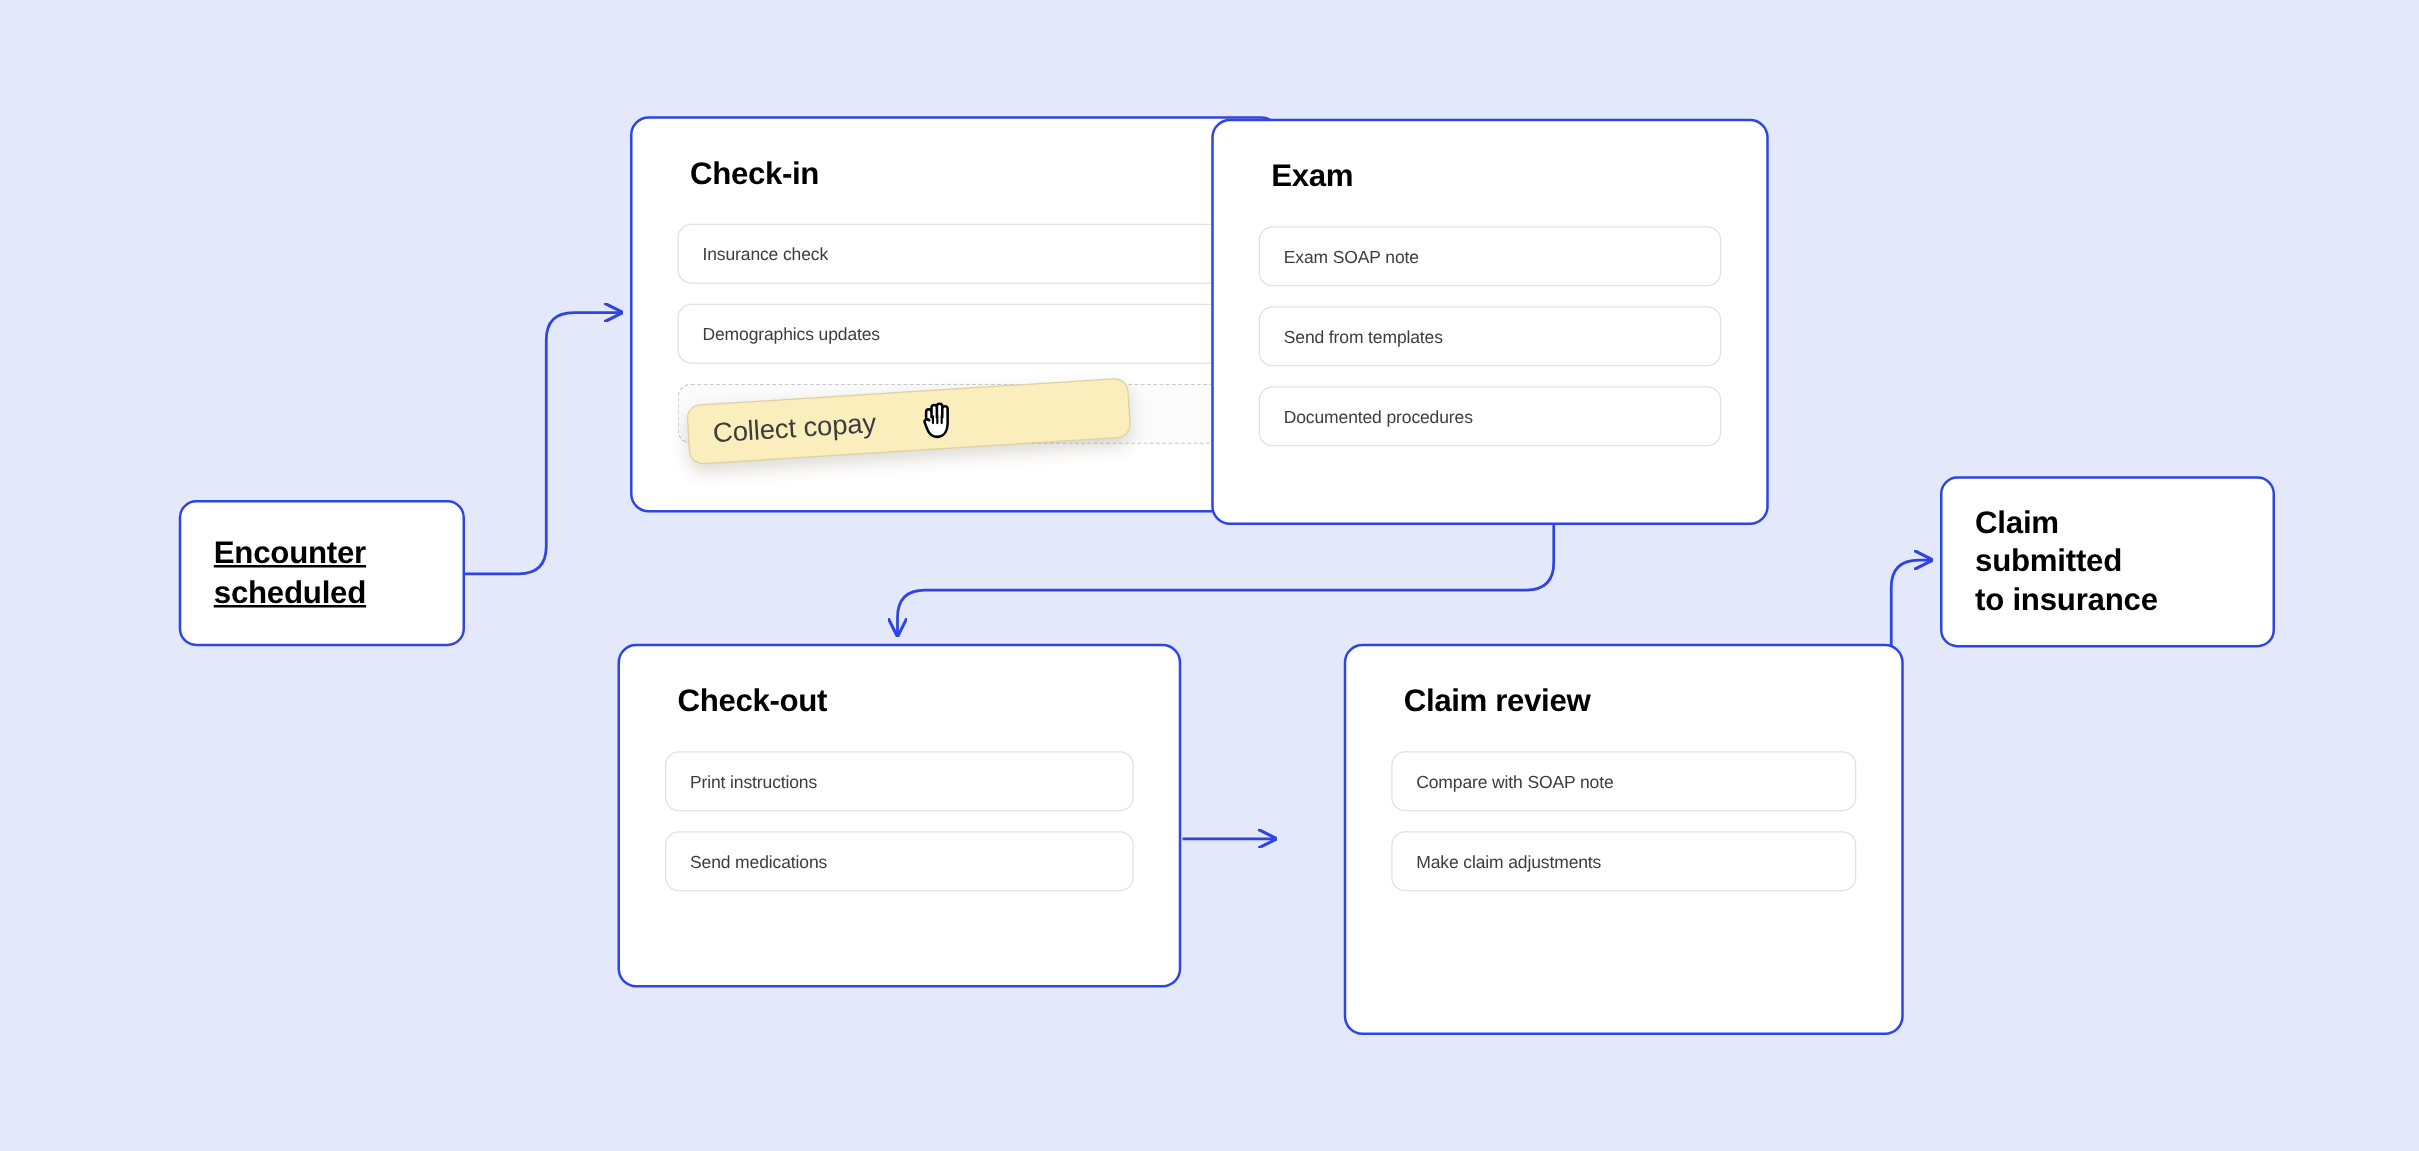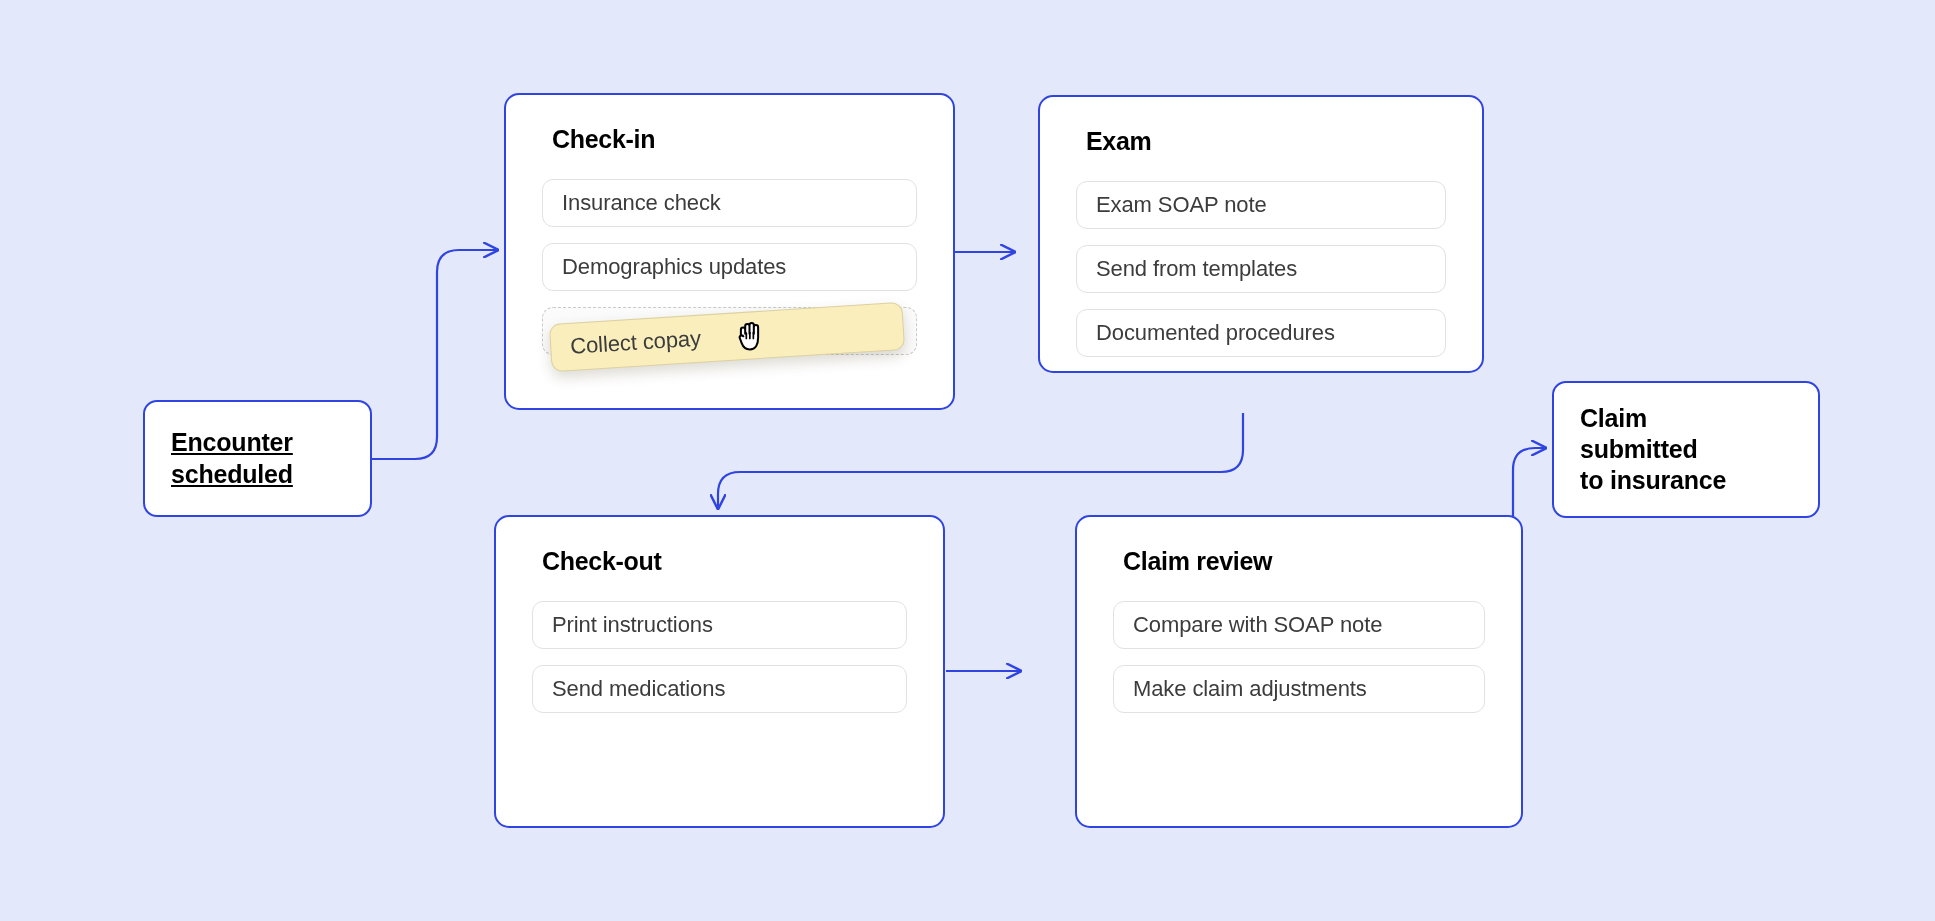--- a/index.html
+++ b/index.html
@@ -66,21 +66,21 @@
     gap:16px;
   }
   .item{
     background:#ffffff;
     border:1.6px solid #e2e2e2;
     border-radius:11px;
     height:48px;
     display:flex;
     align-items:center;
     padding:0 19px;
-    font-size:22px;
+    font-size:14px;
     color:#3c3c3c;
     letter-spacing:-0.1px;
     box-sizing:border-box;
   }
 
   
   .drop-slot{
     position:relative;
     height:48px;
   }
@@ -144,50 +144,50 @@
     <path d="M 946 671 L 1020 671" fill="none" stroke="#2f44e0" stroke-width="2.2" marker-end="url(#arrow)"></path>
 
     <path d="M 1475 671 L 1491 671 Q 1513 671 1513 649 L 1513 470 Q 1513 448 1535 448 L 1545 448" fill="none" stroke="#2f44e0" stroke-width="2.2" marker-end="url(#arrow)"></path>
   </svg>
 
   <div class="terminal" style="left:143px; top:400px; width:229px; height:117px;text-decoration:underline;">
     <div class="tlabel">Encounter
 scheduled</div>
   </div>
 
-  <div class="stage" style="left:504px; top:93px; width:451px; height:317px;">
+  <div class="stage" style="left:504px; top:93px; width:520px; height:317px;">
     <div class="stage-title">Check-in</div>
     <div class="items">
       <div class="item">Insurance check</div>
       <div class="item">Demographics updates</div>
 
       <div class="drop-slot">
         <div class="drop-outline"></div>
         <div class="drag-chip">Collect copay</div>
         <svg class="grab-cursor" viewBox="0 0 28 30">
           <path d="M4.2 14.2 V9.4 a1.9 1.9 0 0 1 3.8 0 V13 V6.3 a1.9 1.9 0 0 1 3.8 0 V13 V5.4
                    a1.9 1.9 0 0 1 3.8 0 V13 V7.2 a1.9 1.9 0 0 1 3.8 0 V16.6
                    c0 5.4 -2.1 10.3 -7.3 10.3 c-4.4 0 -6.1 -2.6 -7.2 -5.6
                    l-1.6 -4.3 a1.8 1.8 0 0 1 3.1 -1.8 Z" fill="#ffffff" stroke="#000000" stroke-width="1.8" stroke-linejoin="round"></path>
           <path d="M9 12.4 V17.2 M12.1 12 V17.2 M15.2 12 V17.2" stroke="#000000" stroke-width="1.5" stroke-linecap="round"></path>
         </svg>
       </div>
     </div>
   </div>
 
-  <div class="stage" style="left:1038px; top:95px; width:446px; height:278px;">
+  <div class="stage" style="left:969px; top:95px; width:446px; height:325px;">
     <div class="stage-title">Exam</div>
     <div class="items">
       <div class="item">Exam SOAP note</div>
       <div class="item">Send from templates</div>
       <div class="item">Documented procedures</div>
     </div>
   </div>
 
-  <div class="stage" style="left:494px; top:515px; width:451px; height:313px;">
+  <div class="stage" style="left:494px; top:515px; width:451px; height:275px;">
     <div class="stage-title">Check-out</div>
     <div class="items">
       <div class="item">Print instructions</div>
       <div class="item">Send medications</div>
     </div>
   </div>
 
   <div class="stage" style="left:1075px; top:515px; width:448px; height:313px;">
     <div class="stage-title">Claim review</div>
     <div class="items">

